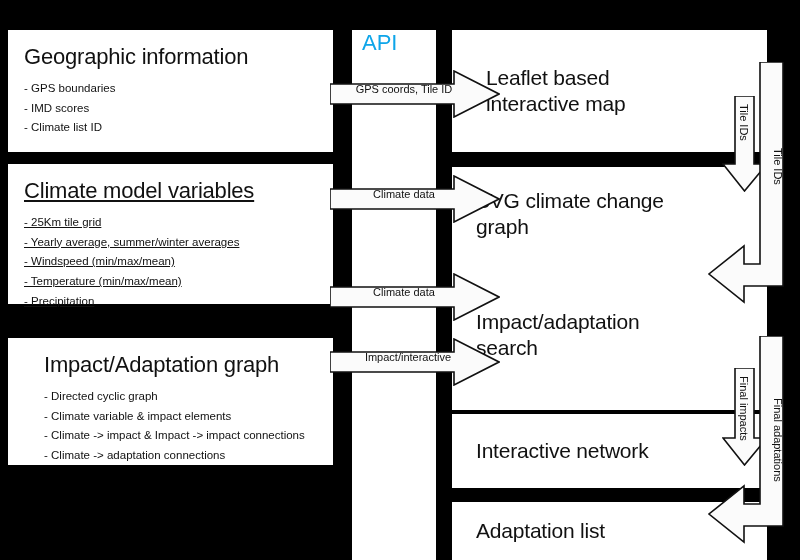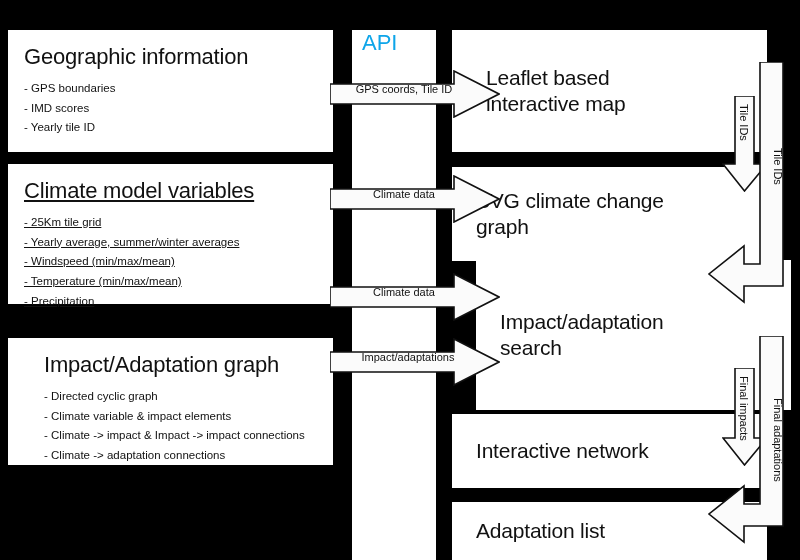--- a/index.html
+++ b/index.html
@@ -76,21 +76,21 @@
 
 <div id="stage">
 
   <div class="box" style="left:8px;top:30px;width:325px;height:122px;">
     <div class="box-title big">
       <span>Geographic information</span><br>
     </div>
     <ul class="bullets">
       <li>- GPS boundaries</li>
       <li>- IMD scores</li>
-      <li>- Yearly tile ID</li>
+      <li>- Climate list ID</li>
     </ul>
   </div>
 
   <div class="box" style="left:8px;top:164px;width:325px;height:140px;text-decoration:underline;">
     <div class="box-title big">Climate model variables</div>
     <ul class="bullets">
       <li>- 25Km tile grid</li>
       <li>- Yearly average, summer/winter averages</li>
       <li>- Windspeed (min/max/mean)</li>
       <li>- Temperature (min/max/mean)</li>
@@ -118,21 +118,21 @@
     </div>
   </div>
 
   <div class="box centerbox" style="left:452px;top:167px;width:315px;height:94px;padding-left:24px;">
     <div class="box-title">
       <span>SVG climate change</span><br>
       <span>graph</span>
     </div>
   </div>
 
-  <div class="box centerbox" style="left:476px;top:260px;width:315px;height:150px;padding-left:24px;">
+  <div class="box centerbox" style="left:452px;top:260px;width:315px;height:150px;padding-left:24px;">
     <div class="box-title">
       <span>Impact/adaptation</span><br>
       <span>search</span>
     </div>
   </div>
 
   <div class="box centerbox" style="left:452px;top:414px;width:315px;height:74px;padding-left:24px;">
     <div class="box-title">Interactive network</div>
   </div>
 
@@ -159,21 +159,21 @@
       <polygon points="0,14 124,14 124,1 169,24 124,47 124,34 0,34" fill="#fbfbfb" stroke="#111111" stroke-width="1.6"></polygon>
     </svg>
   </div>
   <div class="alabel" style="left:334px;top:286px;width:140px;">Climate data</div>
 
   <div class="harrow" style="left:330px;top:338px;width:170px;height:48px;">
     <svg width="170" height="48" viewBox="0 0 170 48">
       <polygon points="0,14 124,14 124,1 169,24 124,47 124,34 0,34" fill="#fbfbfb" stroke="#111111" stroke-width="1.6"></polygon>
     </svg>
   </div>
-  <div class="alabel" style="left:334px;top:351px;width:148px;">Impact/adaptations</div>
+  <div class="alabel" style="left:334px;top:351px;width:148px;">Impact/interactive</div>
 
   <div class="varrow" style="left:722px;top:96px;width:46px;height:96px;">
     <svg width="46" height="96" viewBox="0 0 46 96">
       <polygon points="13,0 32,0 32,68 45,68 22.5,95 1,68 13,68" fill="#fbfbfb" stroke="#111111" stroke-width="1.6"></polygon>
     </svg>
   </div>
   <div class="vlabel" style="left:738px;top:104px;">Tile IDs</div>
 
   <div class="varrow" style="left:700px;top:62px;width:100px;height:248px;">
     <svg width="100" height="248" viewBox="0 0 100 248">

